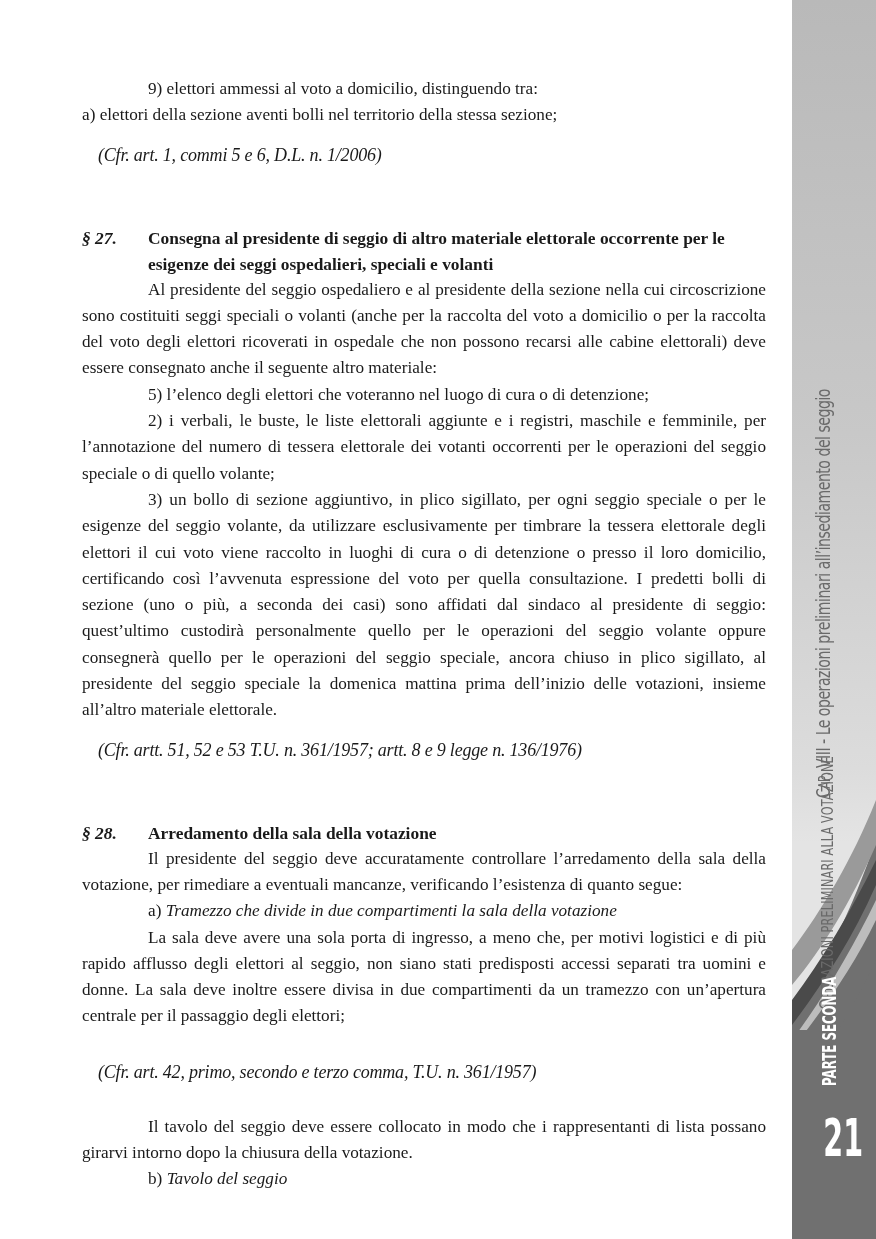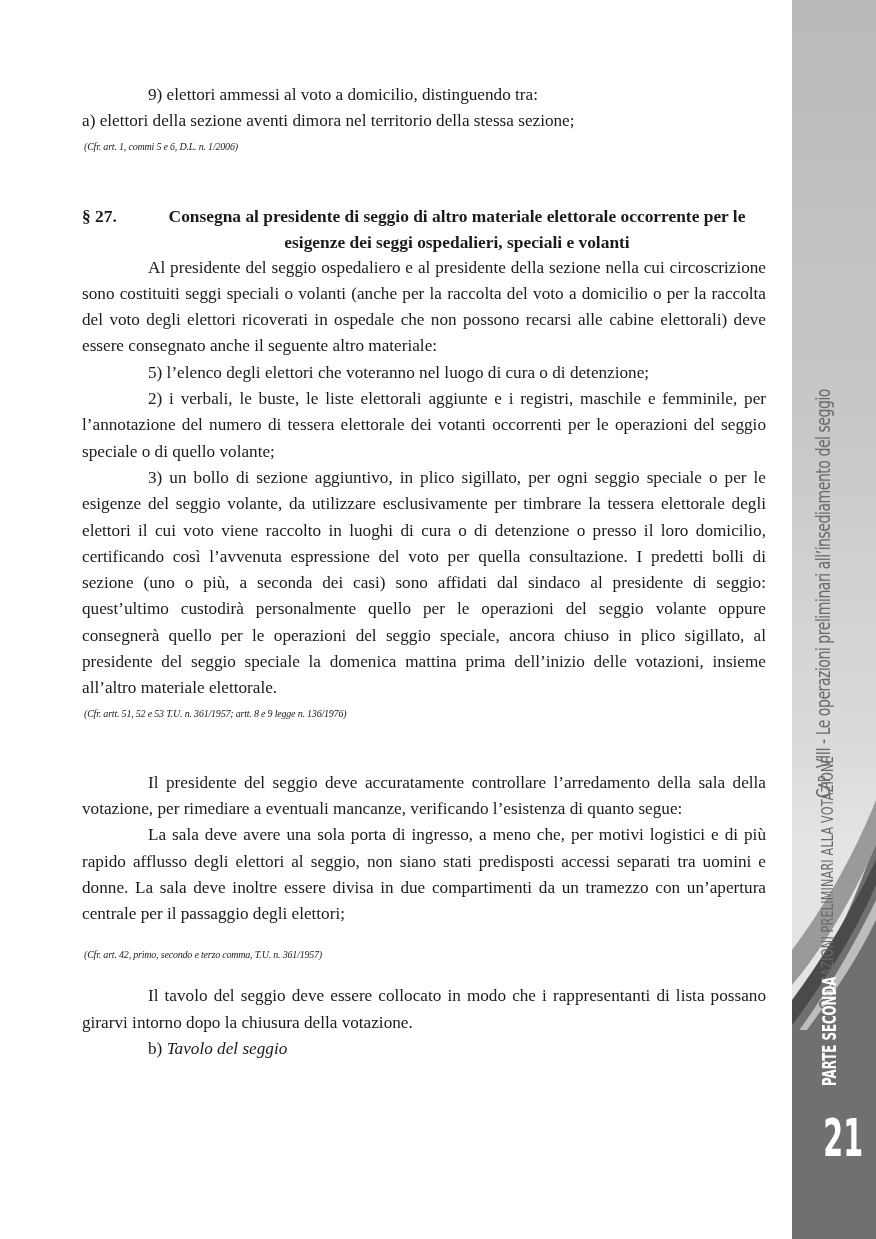--- a/index.html
+++ b/index.html
@@ -3,36 +3,36 @@
 <meta charset="utf-8">
 <style>
   html, body { margin: 0; padding: 0; }
   body {
     width: 876px; height: 1239px; position: relative; overflow: hidden;
     background: #ffffff;
     font-family: "Liberation Serif", "DejaVu Serif", serif;
     color: #1a1a1a;
   }
   .page {
-    position: absolute; left: 82px; top: 82px; width: 684px;
+    position: absolute; left: 82px; top: 76px; width: 684px;
     font-size: 17.2px; line-height: 26.3px;
     text-align: justify;
   }
   .p { margin: 0; }
   .indent { text-indent: 66px; }
   .cite {
-    font-style: italic; font-size: 10px; line-height: 20px; margin: 2px;
+    font-style: italic; font-size: 18px; line-height: 20px; margin: 16px;
     letter-spacing: -0.2px;
   }
   .heading {
     font-weight: bold; font-size: 17.4px; line-height: 26px;
     display: flex; margin: 0; text-align: left;
   }
-  .heading .num { width: 66px; flex: 0 0 66px; }
-  .heading .txt { flex: 1; text-align: center; }
+  .heading .num { width: 66px; flex: 0 0 66px; font-style: italic; }
+  .heading .txt { flex: 1; }
   .it { font-style: italic; }
   .sp-a { height: 44px; }
   .sp-b { height: 44px; }
   .sp-c { height: 16px; }
 
   
   .sidebar {
     position: absolute; left: 792px; top: 0; width: 84px; height: 1239px;
     background: linear-gradient(to bottom, #b9b9b9 0%, #c8c8c8 35%, #dcdcdc 62%, #e4e4e4 68%);
     overflow: hidden;
@@ -71,38 +71,43 @@
     font-family: "DejaVu Sans", sans-serif; font-weight: bold; font-size: 52px; color: #ffffff;
     transform: scaleX(0.55); transform-origin: center;
     line-height: 60px;
   }
 </style>
 </head>
 <body>
 
 <div class="page">
   <p class="p indent">9) elettori ammessi al voto a domicilio, distinguendo tra:</p>
-  <p class="p">a) elettori della sezione aventi dimora nel territorio della stessa sezione;</p>
+  <p class="p">a) elettori della sezione aventi bolli nel territorio della stessa sezione;</p>
   <p class="cite">(Cfr. art. 1, commi 5 e 6, D.L. n. 1/2006)</p>
 
   <div class="sp-a"></div>
 
   <h2 class="heading">
     <span class="num">§ 27.</span>
     <span class="txt">Consegna al presidente di seggio di altro materiale elettorale occorrente per le esigenze dei seggi ospedalieri, speciali e volanti</span>
   </h2>
   <p class="p indent">Al presidente del seggio ospedaliero e al presidente della sezione nella cui circoscrizione sono costituiti seggi speciali o volanti (anche per la raccolta del voto a domicilio o per la raccolta del voto degli elettori ricoverati in ospedale che non possono recarsi alle cabine elettorali) deve essere consegnato anche il seguente altro materiale:</p>
   <p class="p indent">5) l’elenco degli elettori che voteranno nel luogo di cura o di detenzione;</p>
   <p class="p indent">2) i verbali, le buste, le liste elettorali aggiunte e i registri, maschile e femminile, per l’annotazione del numero di tessera elettorale dei votanti occorrenti per le operazioni del seggio speciale o di quello volante;</p>
   <p class="p indent">3) un bollo di sezione aggiuntivo, in plico sigillato, per ogni seggio speciale o per le esigenze del seggio volante, da utilizzare esclusivamente per timbrare la tessera elettorale degli elettori il cui voto viene raccolto in luoghi di cura o di detenzione o presso il loro domicilio, certificando così l’avvenuta espressione del voto per quella consultazione. I predetti bolli di sezione (uno o più, a seconda dei casi) sono affidati dal sindaco al presidente di seggio: quest’ultimo custodirà personalmente quello per le operazioni del seggio volante oppure consegnerà quello per le operazioni del seggio speciale, ancora chiuso in plico sigillato, al presidente del seggio speciale la domenica mattina prima dell’inizio delle votazioni, insieme all’altro materiale elettorale.</p>
   <p class="cite">(Cfr. artt. 51, 52 e 53 T.U. n. 361/1957; artt. 8 e 9 legge n. 136/1976)</p>
 
   <div class="sp-b"></div>
 
+  <h2 class="heading">
+    <span class="num">§ 28.</span>
+    <span class="txt">Arredamento della sala della votazione</span>
+  </h2>
   <p class="p indent">Il presidente del seggio deve accuratamente controllare l’arredamento della sala della votazione, per rimediare a eventuali mancanze, verificando l’esistenza di quanto segue:</p>
+  <p class="p indent"><span>a) </span><span class="it">Tramezzo che divide in due compartimenti la sala della votazione</span></p>
   <p class="p indent">La sala deve avere una sola porta di ingresso, a meno che, per motivi logistici e di più rapido afflusso degli elettori al seggio, non siano stati predisposti accessi separati tra uomini e donne. La sala deve inoltre essere divisa in due compartimenti da un tramezzo con un’apertura centrale per il passaggio degli elettori;</p>
   <div class="sp-c"></div>
   <p class="cite">(Cfr. art. 42, primo, secondo e terzo comma, T.U. n. 361/1957)</p>
   <div class="sp-c"></div>
   <p class="p indent">Il tavolo del seggio deve essere collocato in modo che i rappresentanti di lista possano girarvi intorno dopo la chiusura della votazione.</p>
   <p class="p indent"><span>b) </span><span class="it">Tavolo del seggio</span></p>
 </div>
 
 <div class="sidebar">
   <svg class="swoosh" viewBox="0 0 84 439" preserveAspectRatio="none">

